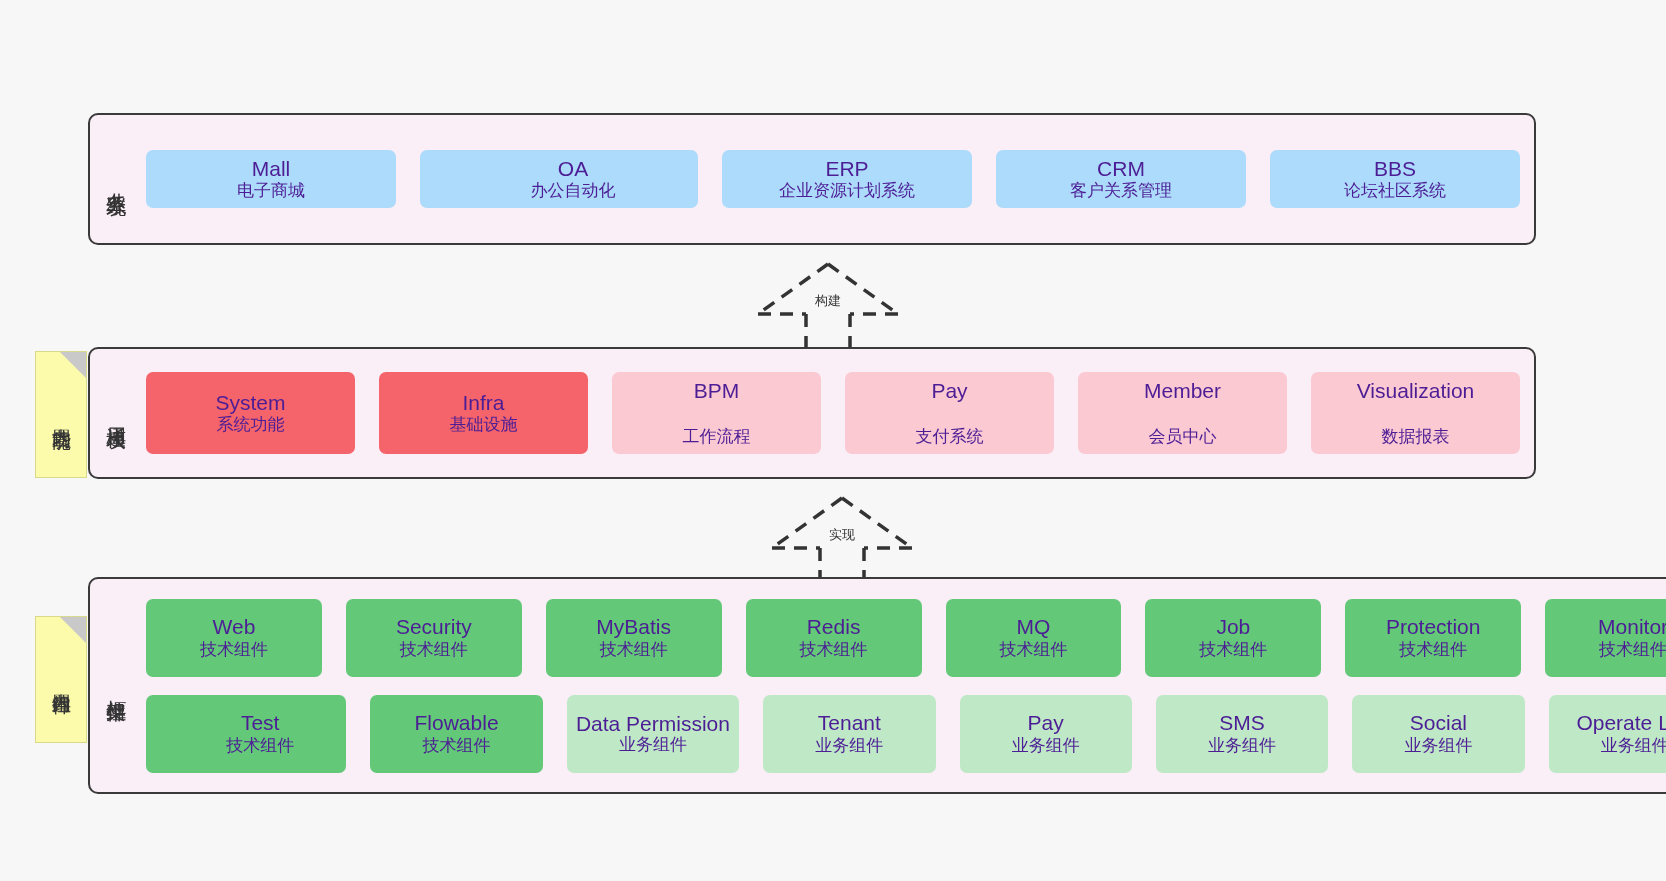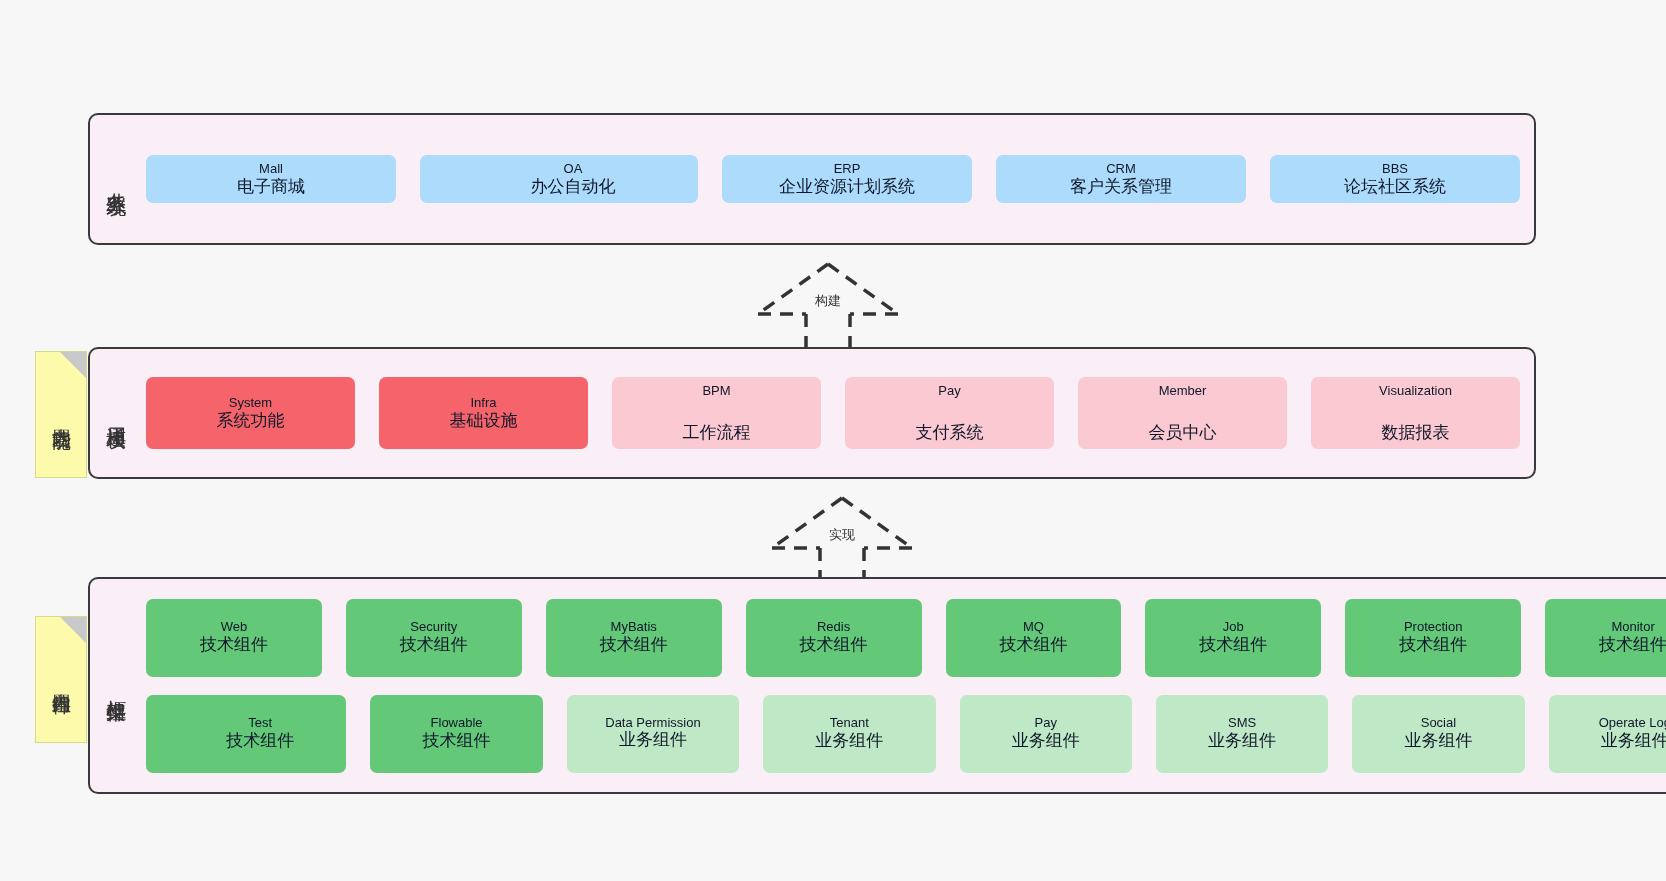--- a/index.html
+++ b/index.html
@@ -66,26 +66,26 @@
     flex-direction: column;
     align-items: center;
     justify-content: center;
     text-align: center;
     color: #333;
     line-height: 1.22;
     padding: 6px 4px;
     user-select: none;
   }
   .card .en {
-    font-size: 13px;
-    color: #0f172a;
+    font-size: 21px;
+    color: #4c1d95;
   }
   .card .cn {
     font-size: 17px;
-    color: #0f172a;
+    color: #4c1d95;
   }
   .card.two-line-en .en { line-height: 1.1; }
 
   
   .c-blue       { background: #addbfb; }
   .c-red        { background: #f4646a; }
   .c-pink       { background: #fbc9d2; gap: 24px; }
   .c-green      { background: #63c878; }
   .c-lightgreen { background: #bfe8c6; }
 

